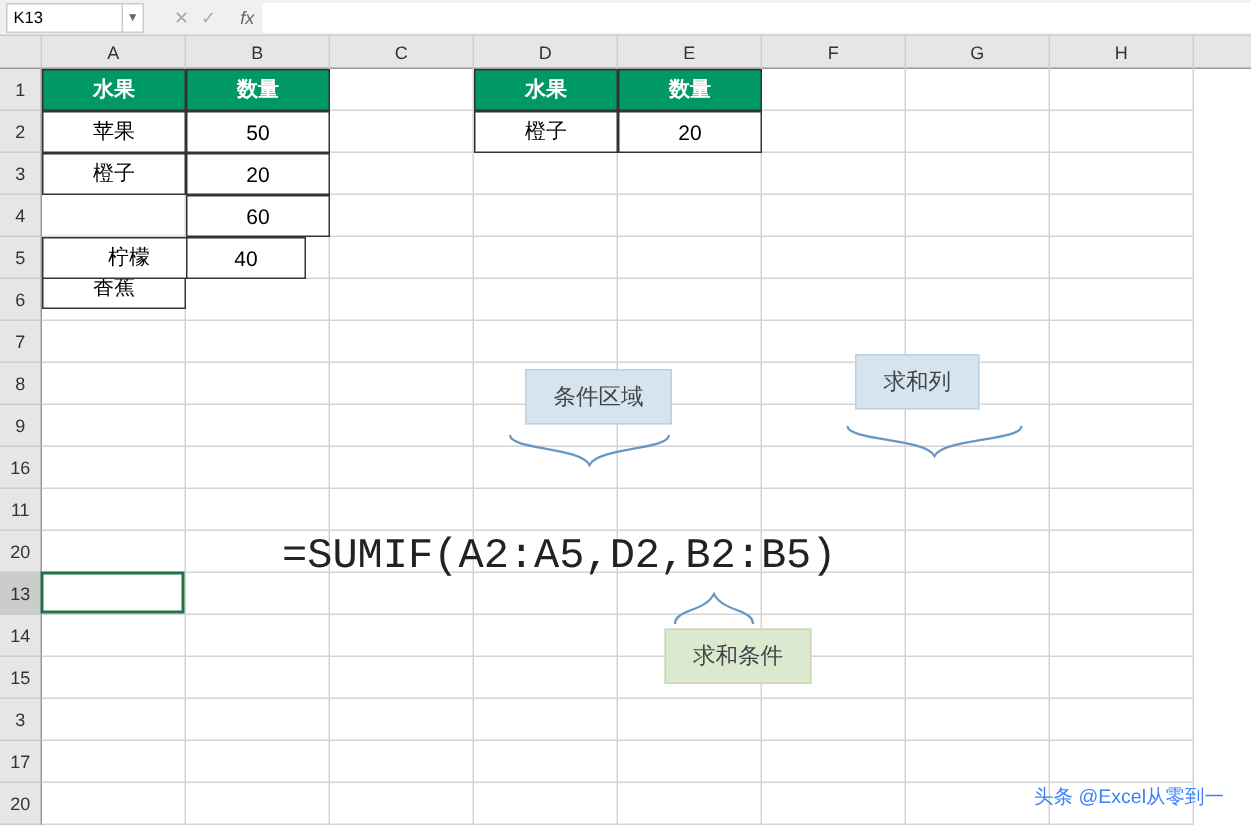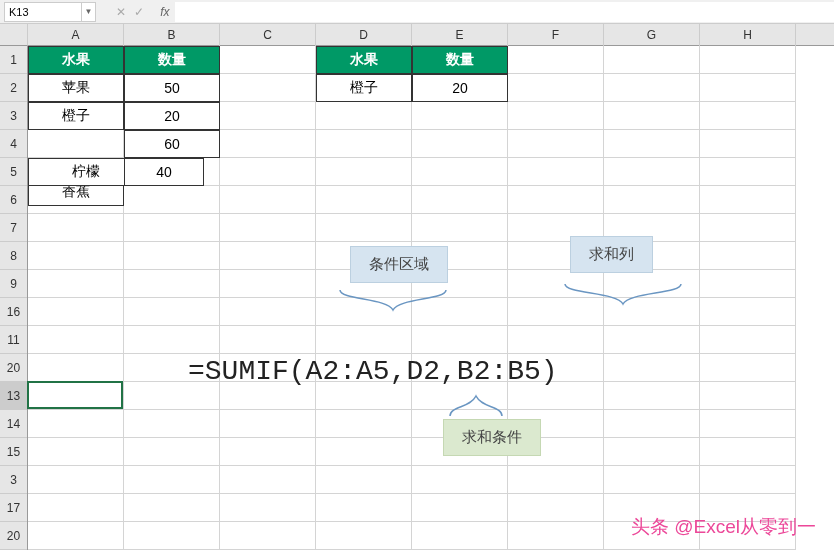--- a/index.html
+++ b/index.html
@@ -144,22 +144,22 @@
       position: absolute;
       font-family: "Courier New", monospace;
       font-size: 28px;
       color: #222;
       white-space: nowrap;
     }
     .watermark {
       position: absolute;
       bottom: 12px;
       right: 18px;
-      font-size: 19px;
-      color: #ec4899;
+      font-size: 13px;
+      color: #3b82f6;
     }
   </style>
 </head>
 <body>
 
 <div class="name-box-bar">
   <div class="name-box">
     <span>K13</span>
   </div>
   <div class="name-box-dropdown">▼</div>

